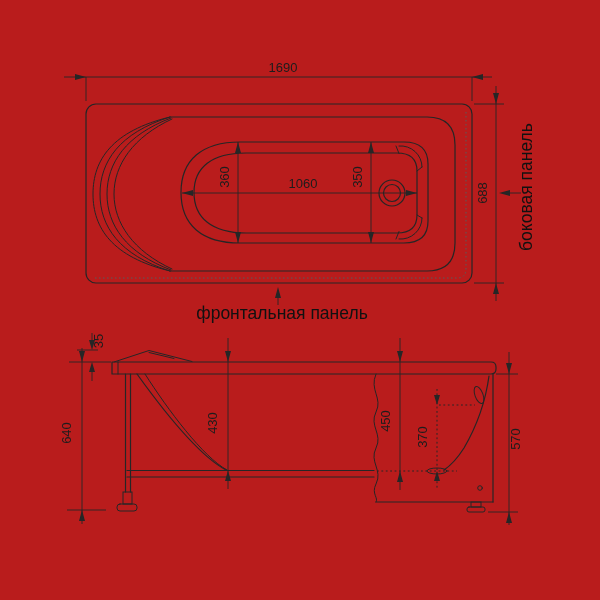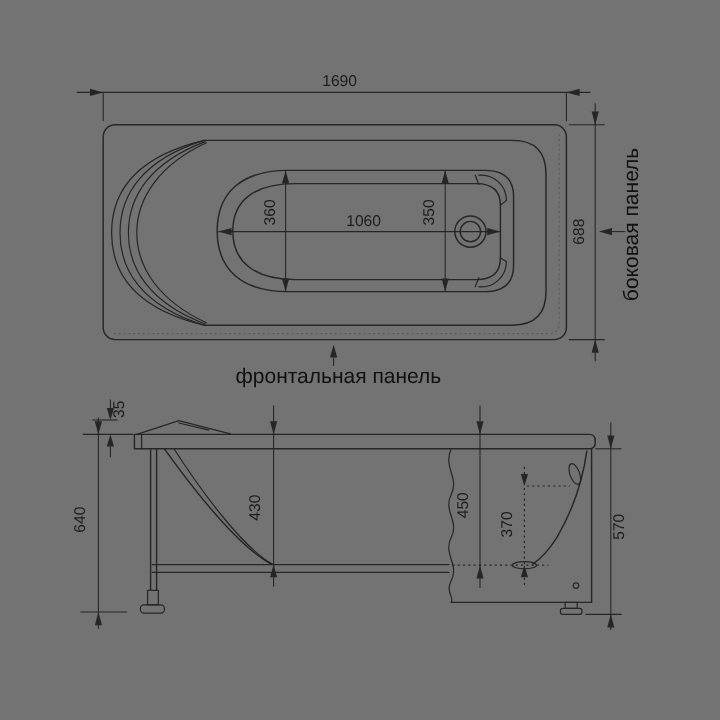--- a/index.html
+++ b/index.html
@@ -1,16 +1,16 @@
 <!DOCTYPE html>
 <html><head>
 <meta charset="utf-8">
 <style>
   html,body{margin:0;padding:0;background:#fff;}
-  .page{position:relative;width:600px;height:600px;background:#737373;overflow:hidden;
+  .page{position:relative;width:600px;height:600px;background:#b91c1c;overflow:hidden;
         font-family:"Liberation Sans", sans-serif;}
   svg{position:absolute;left:0;top:0;}
   .ln{stroke:#262626;stroke-width:1.2;fill:none;stroke-linecap:round;stroke-linejoin:round;}
   .thin{stroke:#262626;stroke-width:1;fill:none;stroke-linecap:round;}
   .dim{stroke:#262626;stroke-width:0.9;fill:none;stroke-linecap:butt;}
   .dotted{stroke:#5a5a5a;stroke-width:1;fill:none;stroke-dasharray:1.6 2.4;}
   .dotdim{stroke:#262626;stroke-width:1;fill:none;stroke-dasharray:1.8 2.6;}
   .ah{fill:#262626;stroke:none;}
   .dimtxt{font-family:"Liberation Sans", sans-serif;font-size:13px;fill:#1d1d1d;}
   .lbltxt{font-family:"Liberation Sans", sans-serif;font-size:17.5px;fill:#111;}

